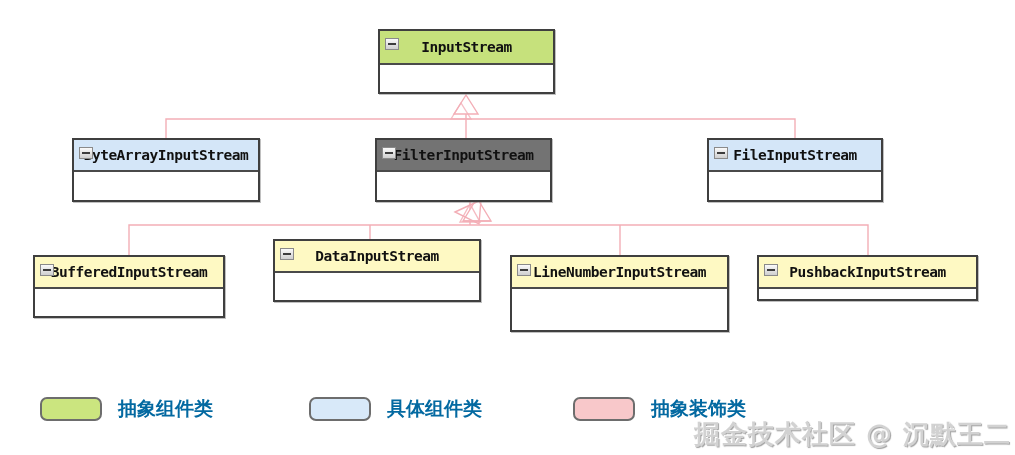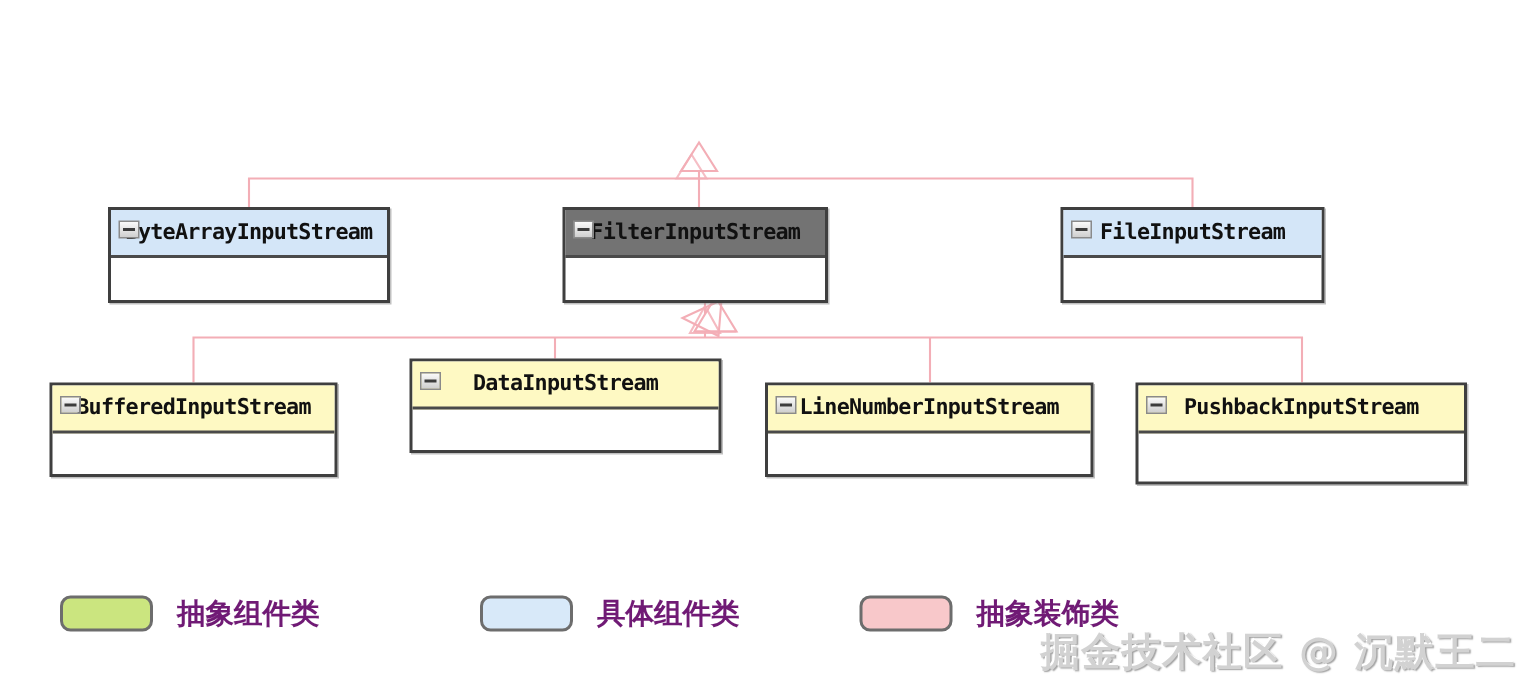--- a/index.html
+++ b/index.html
@@ -25,21 +25,21 @@
              box-sizing:border-box;}
   .minus-btn::after{content:"";position:absolute;left:2px;right:2px;top:4px;height:2px;background:#3c3c3c;}
   
   .legend-item{position:absolute;display:flex;align-items:center;}
   .swatch{width:62px;height:24px;border:2px solid #6d6d6d;border-radius:7px;box-sizing:border-box;}
   .sw-green{background:#cbe57f;}
   .sw-blue{background:#d8e9f9;}
   .sw-pink{background:#f8c8ca;}
   .sw-yellow{background:#f8f860;}
   .legend-label{margin-left:16px;font-family:"DejaVu Serif",serif;font-weight:bold;
-                font-size:19px;color:#701a75;white-space:nowrap;}
+                font-size:19px;color:#0369a1;white-space:nowrap;}
   
   #watermark{position:absolute;right:4px;top:417px;z-index:10;white-space:nowrap;
              font-family:"DejaVu Sans",sans-serif;font-weight:bold;font-size:26px;
              color:#d2d2d2;letter-spacing:1px;
              text-shadow:-1px -1px 0 #ffffff,1px 1px 1px #a0a0a0;}
 </style>
 </head>
 <body>
 
 <div id="canvas">
@@ -58,20 +58,27 @@
       <line x1="370" y1="225" x2="370" y2="255"></line>
       <line x1="620" y1="225" x2="620" y2="255"></line>
 
       <polygon points="477,198 463,221 491,221" fill="#ffffff"></polygon>
       <polygon points="455,212 481,200 479,224" fill="none"></polygon>
       <polygon points="470,204 460,222 480,222" fill="none" opacity="0.85"></polygon>
       <line x1="463" y1="221" x2="491" y2="221"></line>
     </g>
   </svg>
 
+  <div class="class-box tall" style="left:378px;top:29px;width:177px;height:65px;">
+    <div class="class-hdr hdr-green">
+      <span class="minus-btn"></span>
+      <span class="class-title">InputStream</span>
+    </div>
+    <div class="class-body"></div>
+  </div>
 
   <div class="class-box" style="left:72px;top:138px;width:188px;height:64px;">
     <div class="class-hdr hdr-blue">
       <span class="minus-btn"></span>
       <span class="class-title">ByteArrayInputStream</span>
     </div>
     <div class="class-body"></div>
   </div>
 
   <div class="class-box" style="left:375px;top:138px;width:177px;height:64px;">
@@ -99,41 +106,41 @@
   </div>
 
   <div class="class-box" style="left:273px;top:239px;width:208px;height:63px;">
     <div class="class-hdr hdr-yellow">
       <span class="minus-btn"></span>
       <span class="class-title">DataInputStream</span>
     </div>
     <div class="class-body"></div>
   </div>
 
-  <div class="class-box" style="left:510px;top:255px;width:219px;height:63px;">
+  <div class="class-box" style="left:510px;top:255px;width:219px;height:77px;">
     <div class="class-hdr hdr-yellow">
       <span class="minus-btn"></span>
       <span class="class-title">LineNumberInputStream</span>
     </div>
     <div class="class-body"></div>
   </div>
 
-  <div class="class-box" style="left:757px;top:255px;width:221px;height:68px;">
+  <div class="class-box" style="left:757px;top:255px;width:221px;height:46px;">
     <div class="class-hdr hdr-yellow">
       <span class="minus-btn"></span>
       <span class="class-title">PushbackInputStream</span>
     </div>
     <div class="class-body"></div>
   </div>
 
   <div class="legend-item" style="left:40px;top:396px;">
     <span class="swatch sw-green"></span>
     <span class="legend-label">抽象组件类</span>
   </div>
-  <div class="legend-item" style="left:320px;top:396px;">
+  <div class="legend-item" style="left:309px;top:396px;">
     <span class="swatch sw-blue"></span>
     <span class="legend-label">具体组件类</span>
   </div>
   <div class="legend-item" style="left:573px;top:396px;">
     <span class="swatch sw-pink"></span>
     <span class="legend-label">抽象装饰类</span>
   </div>
 
   <div id="watermark">掘金技术社区 @ 沉默王二</div>
 

